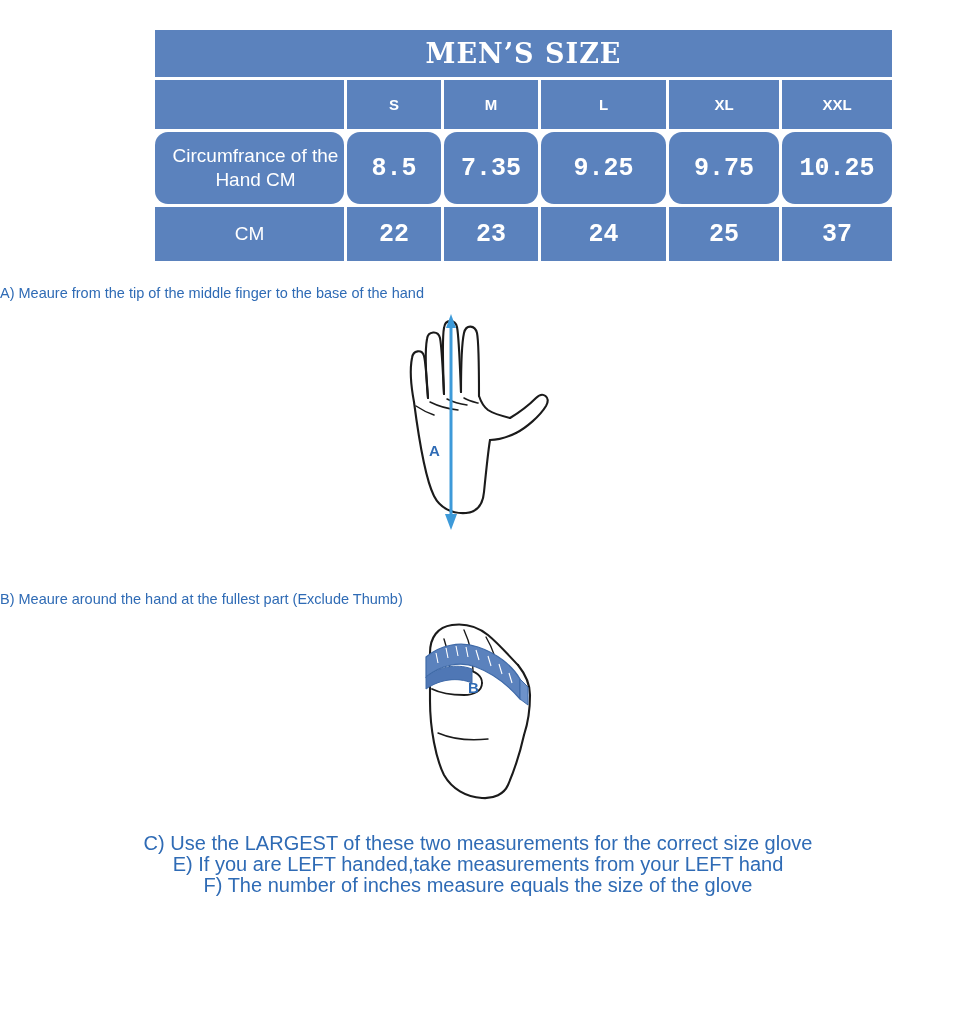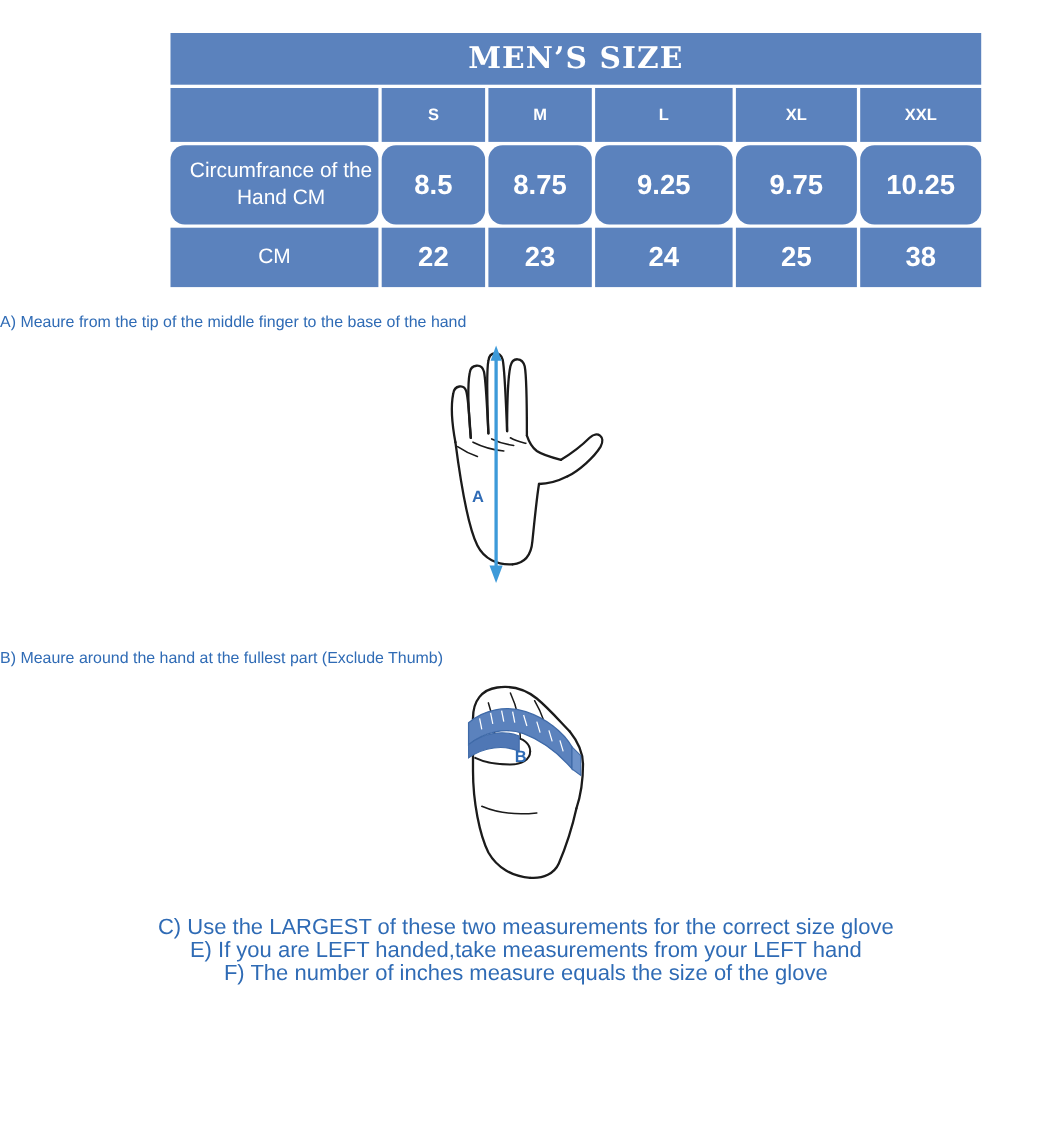--- a/index.html
+++ b/index.html
@@ -65,20 +65,21 @@
     padding-left: 12px !important;
     line-height: 1.25;
   }
   .rowlabel.centered {
     text-align: center;
     padding-left: 0 !important;
   }
   .data-cell {
     font-size: 25px;
     font-weight: bold;
+    font-family: Liberation Mono, monospace;
   }
   .r1 td { height: 72px; border-radius: 13px; }
   .r2 td { height: 54px; }
 
   
   col.c0 { width: 189px; }
   col.c1 { width: 94px; }
   col.c2 { width: 94px; }
   col.c3 { width: 125px; }
   col.c4 { width: 110px; }
@@ -141,32 +142,32 @@
           <td class="hdr-blank"></td>
           <td class="hdr-cell">S</td>
           <td class="hdr-cell">M</td>
           <td class="hdr-cell">L</td>
           <td class="hdr-cell">XL</td>
           <td class="hdr-cell">XXL</td>
         </tr>
         <tr class="r1">
           <td class="rowlabel">Circumfrance of the Hand CM</td>
           <td class="data-cell">8.5</td>
-          <td class="data-cell">8.75</td>
+          <td class="data-cell">7.35</td>
           <td class="data-cell">9.25</td>
           <td class="data-cell">9.75</td>
           <td class="data-cell">10.25</td>
         </tr>
         <tr class="r2">
           <td class="rowlabel centered">CM</td>
           <td class="data-cell">22</td>
           <td class="data-cell">23</td>
           <td class="data-cell">24</td>
           <td class="data-cell">25</td>
-          <td class="data-cell">38</td>
+          <td class="data-cell">37</td>
         </tr>
       </tbody>
     </table>
   </div>
 
   <div class="caption" id="cap-a">A) Meaure from the tip of the middle finger to the base of the hand</div>
 
   <div class="fig" id="fig-a">
     <svg width="200" height="235" viewBox="0 0 200 235" xmlns="http://www.w3.org/2000/svg">
 

